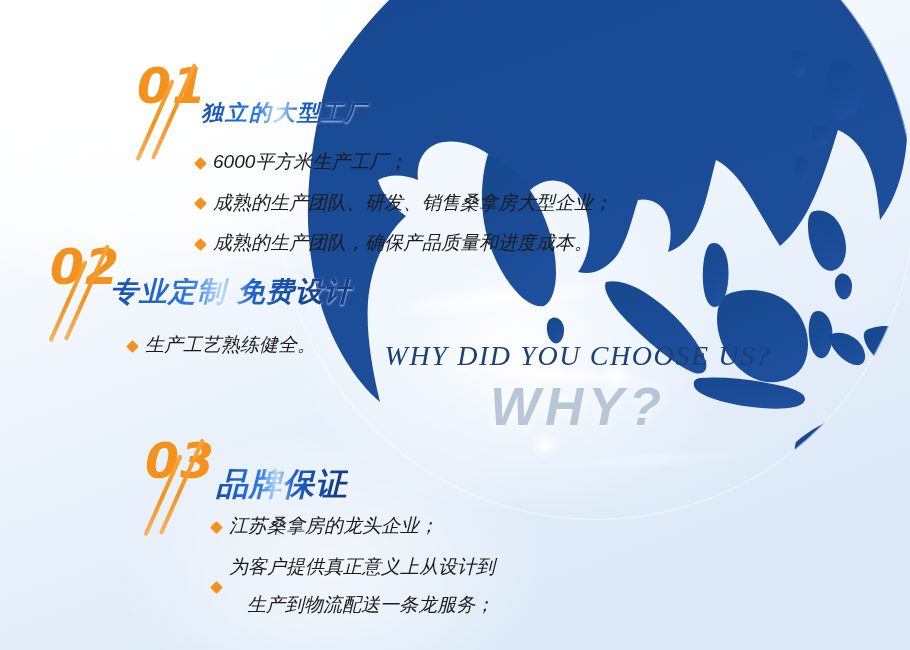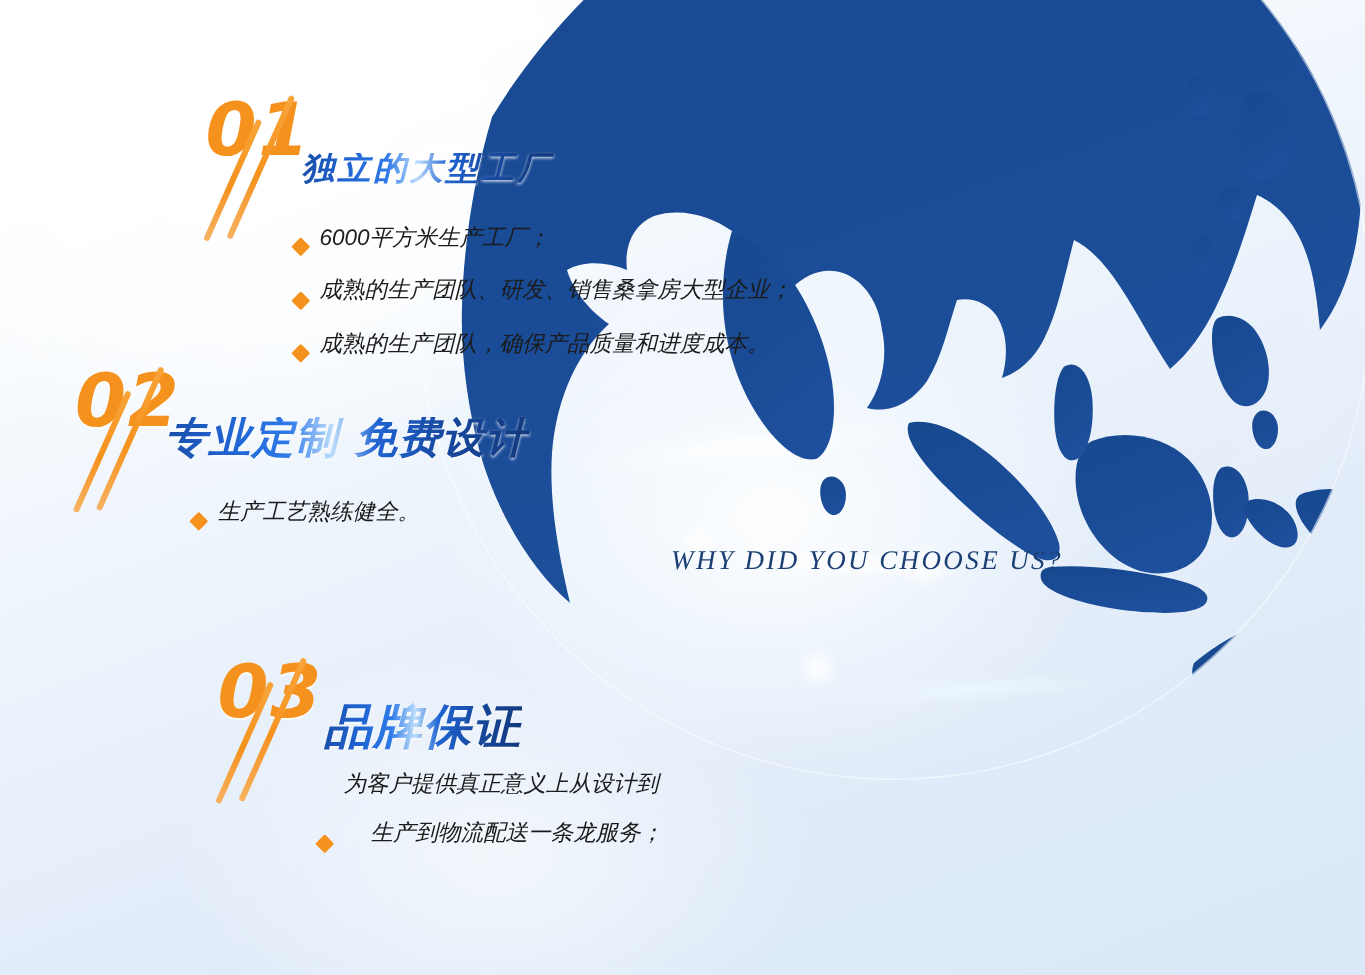--- a/index.html
+++ b/index.html
@@ -158,23 +158,23 @@
     color: transparent;
     -webkit-text-fill-color: transparent;
     filter: drop-shadow(0 1px 1px rgba(255,255,255,0.85));
   }
 
   .bullets {
     position: absolute;
   }
   .bullet {
     display: flex;
-    align-items: flex-end;
+    align-items: center;
     margin-bottom: 15px;
-    font-size: 15px;
+    font-size: 19px;
     color: #1b1b1b;
     line-height: 1.35;
     white-space: nowrap;
   }
   .bullet:last-child { margin-bottom: 0; }
   .dia {
     flex: 0 0 auto;
     width: 9px;
     height: 9px;
     margin: 3px 8px 0 0;
@@ -214,23 +214,23 @@
       #163f8c 66%,
       #2a72e0 80%,
       #14408f 100%);
     -webkit-background-clip: text;
     background-clip: text;
     color: transparent;
     -webkit-text-fill-color: transparent;
     filter: drop-shadow(0 2px 2px rgba(255,255,255,0.8));
   }
   #subtitle {
-    margin-top: 25px;
+    margin-top: 2px;
     font-family: "Liberation Serif", "DejaVu Serif", serif;
-    font-size: 18px;
+    font-size: 28px;
     letter-spacing: 1.6px;
     color: #1c3f74;
     white-space: nowrap;
   }
   #watermark {
     margin-top: 4px;
     font-family: "Liberation Sans", "DejaVu Sans", sans-serif;
     font-weight: 700;
     font-size: 53px;
     letter-spacing: 5px;
@@ -422,25 +422,30 @@
     <div class="num" style="left:145px; top:437px;">03</div>
     <div class="slashes" style="left:171px; top:443px;">
       <i></i>
         <i></i>
     </div>
     <div class="heading" style="left:216px; top:468px; font-size:32px; letter-spacing:1px;">品牌保证</div>
 
     <div class="bullets" style="left:212px; top:513px;">
       <div class="bullet">
         <span class="dia"></span>
+        <span class="txt">江苏桑拿房的龙头企业；</span>
+      </div>
+      <div class="bullet">
+        <span class="dia"></span>
         <span>
           <span class="txt">为客户提供真正意义上从设计到</span>
           <span class="cont">生产到物流配送一条龙服务；</span>
         </span>
       </div>
     </div>
   </div>
 
   <div id="title-wrap">
     <div id="subtitle">WHY DID YOU CHOOSE US?</div>
+    <div id="watermark">WHY?</div>
   </div>
 
 </div>
 
 </body></html>

